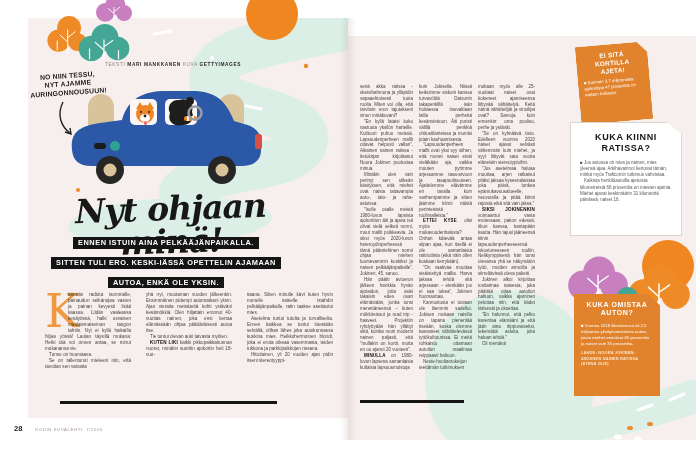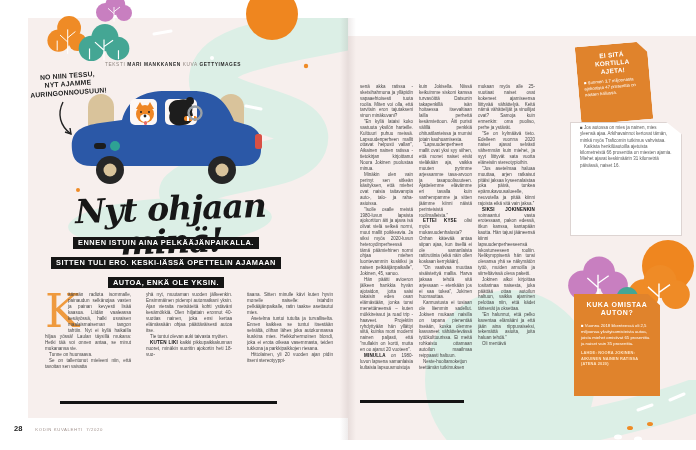--- a/index.html
+++ b/index.html
@@ -219,20 +219,21 @@
       <p class="para"><span>Oli mentävä</span></p>
     </div>
   <div class="endrule" style="left:360px;top:400px;width:104px;"></div>
 
   <div class="note" style="left:578px;top:44px;width:72px;height:78px;">
     <div class="nt">EI SITÄ KORTILLA AJETA!</div>
     <div class="nb">■ Suomen 3,7 miljoonasta ajokortista 47 prosenttia on naisten hallussa.</div>
   </div>
 
   <div class="factbox fb-white" style="left:570px;top:122px;width:112px;height:114px;">
+    <div class="fb-title">KUKA KIINNI RATISSA?</div>
     <div class="fb-body">
 
     <p class="para">■ Jos autossa on mies ja nainen, mies yleensä ajaa. Arkihavainnot kertovat tämän, minkä myös Traficomin tutkimus vahvistaa.</p>
         <p class="para">Kaikista henkilöautoilla ajetuista kilometreistä 66 prosenttia on miesten ajamia. Miehet ajavat keskimäärin 31 kilometriä päivässä, naiset 16.</p>
       </div>
   </div>
 
   <div class="dot" style="left:642px;top:240px;width:52px;height:52px;background:#ef861f;"></div>
   <svg class="abs" style="left:566px;top:256px;" width="64" height="46" viewBox="0 0 60 42">
     <circle cx="16" cy="27" r="14" fill="#c87fc0"></circle>

